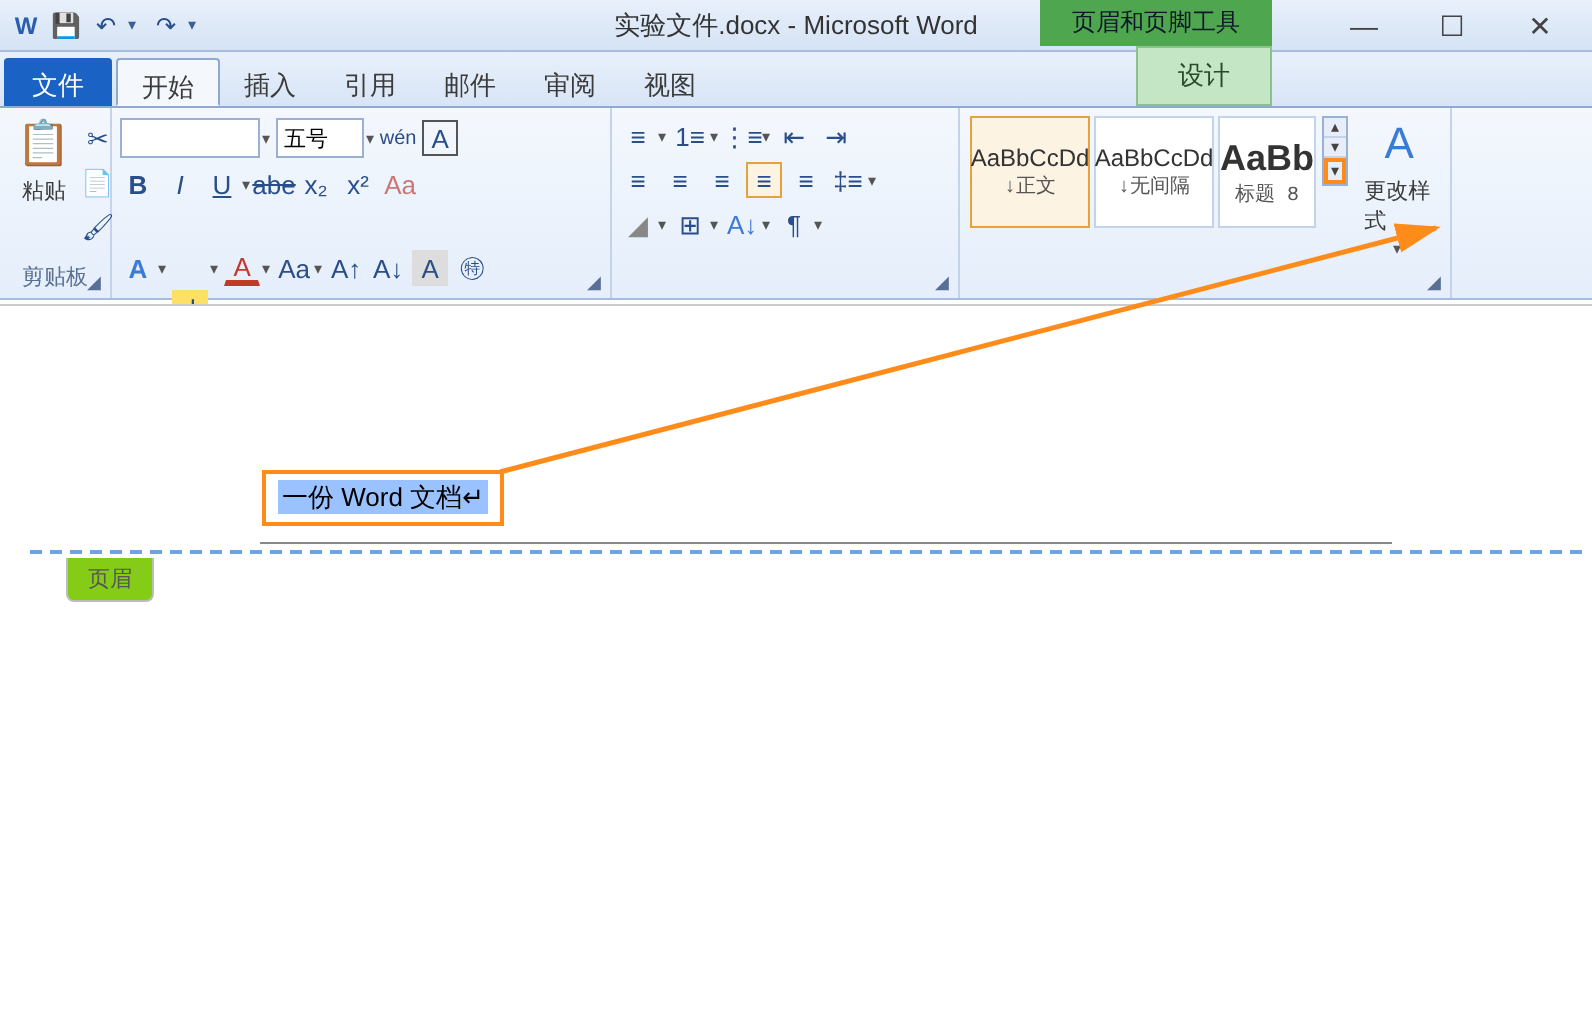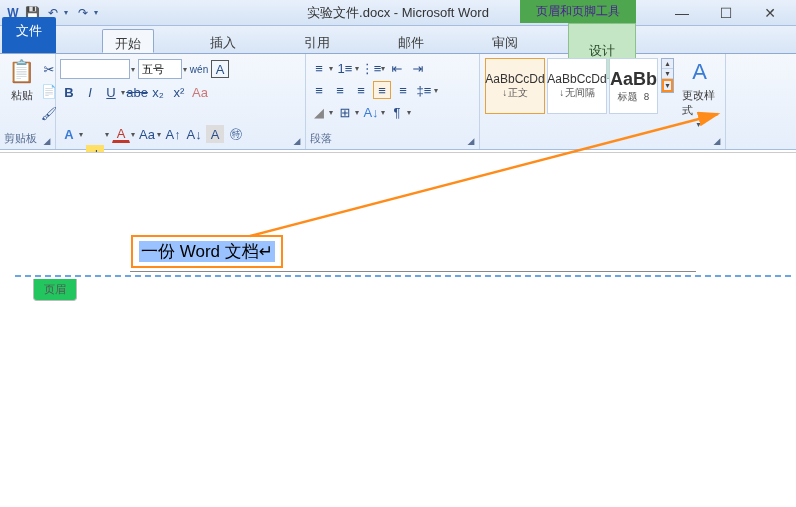--- a/index.html
+++ b/index.html
@@ -7,30 +7,30 @@
 
 .titlebar { height: 26px; background: linear-gradient(#e8f0fb,#d5e3f5); display: flex; align-items: center; border-bottom: 1px solid #a7bde0; position: relative; }
 .qat { display: flex; align-items: center; gap: 2px; padding-left: 4px; }
 .qat-icon { width: 18px; height: 18px; display: flex; align-items: center; justify-content: center; font-size: 12px; color: #2a4e8a; }
 .qat-drop { width: 8px; font-size: 8px; color: #3b5e94; }
 .title-text { position: absolute; left: 50%; transform: translateX(-50%); font-size: 13px; color: #333; }
 .win-controls { margin-left: auto; display: flex; gap: 24px; padding-right: 16px; }
 .win-btn { width: 20px; height: 14px; display:flex; align-items:center; justify-content:center; color:#444; font-size: 14px;}
 
 .tabbar { height: 28px; background: linear-gradient(#e8f0fb,#d8e5f6); display:flex; align-items:flex-end; border-bottom:1px solid #8fa9d1; position: relative;}
-.file-tab { background:#1a62c4; color:#fff; padding:5px 14px; font-size:13px; height:36px; border-radius:2px 2px 0 0; margin-left:2px; margin-right: 2px;}
-.tab { padding:5px 12px; font-size:13px; color:#3b3b3b; height:24px;margin-left:44px; }
+.file-tab { background:#1a62c4; color:#fff; padding:5px 14px; font-size:13px; height:24px; border-radius:2px 2px 0 0; margin-left:2px; margin-right: 2px;}
+.tab { padding:5px 12px; font-size:13px; color:#3b3b3b; height:24px; }
 .tab.active { background:#f4f8fd; border:1px solid #8fa9d1; border-bottom:1px solid #f4f8fd; border-radius:2px 2px 0 0; }
 .context-tab-wrap { position:absolute; left: 520px; top:-26px; }
-.context-label { background:#4ea64e; color:#4c1d95; font-size:12px; padding:3px 10px; text-align:center; }
-.context-tab { background:#c5e6c5; color:#2a4a2a; font-size:13px; padding:18px 20px; text-align:center; border:1px solid #8cc08c;margin-left:48px;}
+.context-label { background:#4ea64e; color:#0f172a; font-size:12px; padding:3px 10px; text-align:center; }
+.context-tab { background:#c5e6c5; color:#2a4a2a; font-size:13px; padding:5px 20px; text-align:center; border:1px solid #8cc08c;margin-left:48px;}
 
 .ribbon { height: 96px; background: linear-gradient(#f4f8fd,#e5eefb); border-bottom:1px solid #a7bde0; display:flex; }
 .group { border-right:1px solid #c2d3ea; display:flex; flex-direction:column; padding:2px 4px; position:relative; }
-.group-label { font-size:11px; color:#5a6f94; padding:2px 0 1px; margin-top:auto; }
+.group-label { text-align:center; font-size:11px; color:#5a6f94; padding:2px 0 1px; margin-top:auto; }
 .group-content { flex:1; display:flex; align-items:flex-start; }
 .big-btn { display:flex; flex-direction:column; align-items:center; justify-content:center; padding:2px 4px; gap:2px;}
 .big-btn .ic { width:28px; height:28px; display:flex; align-items:center; justify-content:center; font-size:22px;}
 .big-btn .lbl { font-size:11px; color:#3b3b3b;}
 .small-row { display:flex; gap:3px; align-items:center; margin:1px 0;}
 .small-ic { width:18px; height:18px; display:flex; align-items:center; justify-content:center; font-size:13px; color:#2a4e8a; border:1px solid transparent;}
 .dd { font-size:8px; color:#555; margin-left:-2px;}
 
 .font-name-box { border:1px solid #9ab1d4; background:#fff; width:70px; height:20px; display:flex; align-items:center; padding:0 3px;}
 .font-size-box { border:1px solid #9ab1d4; background:#fff; width:44px; height:20px; display:flex; align-items:center; padding:0 3px; font-size:11px;}
@@ -41,24 +41,24 @@
 .style-preview.big { font-size:18px; font-weight:bold;}
 .style-name { font-size:10px; color:#555;font-family:Liberation Mono, monospace;}
 
 .styles-more { width:16px; display:flex; flex-direction:column; border:1px solid #9ab1d4; background:#e8eef9; margin:2px 0 2px 2px;}
 .styles-more div{ flex:1; display:flex; align-items:center; justify-content:center; font-size:8px; color:#444; border-bottom:1px solid #c2d3ea;}
 .styles-more-highlight { border:2px solid #ff8c1a !important; }
 
 .doc-area { position:absolute; top:152px; left:0; right:0; bottom:0; background:#fff; border-top:1px solid #ccc;}
 .page { position:absolute; left:15px; top:30px; right:5px; height:300px; background:#fff; }
 .header-text-box { position:absolute; left:116px; top:52px; border:2px solid #ff8c1a; padding:3px 6px; background:#fff;}
-.header-text-sel { background:#99c2ff; color:#000; font-size:17px; padding:1px 2px;}
+.header-text-sel { background:#99c2ff; color:#000; font-size:13px; padding:1px 2px;}
 .header-rule { position:absolute; left:115px; right:95px; top:88px; border-top:1px solid #888;}
 .header-dashed { position:absolute; left:0; right:0; top:92px; border-top:2px dashed #6aa6e6;}
-.header-tag { position:absolute; left:18px; top:96px; border:1px solid #bcbcbc; border-top:none; background:#22c55e; padding:3px 10px; font-size:11px; color:#555; border-radius:0 0 4px 4px;}
+.header-tag { position:absolute; left:18px; top:96px; border:1px solid #bcbcbc; border-top:none; background:#84cc16; padding:3px 10px; font-size:11px; color:#555; border-radius:0 0 4px 4px;}
 
 .arrow-svg { position:absolute; left:0; top:0; pointer-events:none; }
 .dialog-launcher { position:absolute; right:2px; bottom:2px; width:12px; height:12px; font-size:9px; color:#5a6f94; display:flex; align-items:center; justify-content:center;}
 </style>
 </head>
 <body>
 
 <div class="titlebar">
   <div class="qat">
     <div class="qat-icon" style="color:#2a5db0;font-weight:bold;">W</div>
@@ -180,21 +180,20 @@
         <div class="small-ic" style="color:#888;">◢</div>
           <span class="dd">▾</span>
         <div class="small-ic">⊞</div>
           <span class="dd">▾</span>
         <div class="small-ic" style="color:#3a7bd5;">A↓</div>
           <span class="dd">▾</span>
         <div class="small-ic">¶</div>
           <span class="dd">▾</span>
       </div>
     </div>
-    <div class="group-label">段落</div>
     <div class="dialog-launcher">◢</div>
   </div>
 
   <div class="group" style="width:246px;">
     <div class="group-content">
       <div class="style-item active">
         <div class="style-preview">AaBbCcDd</div>
         <div class="style-name">↓正文</div>
       </div>
       <div class="style-item">

